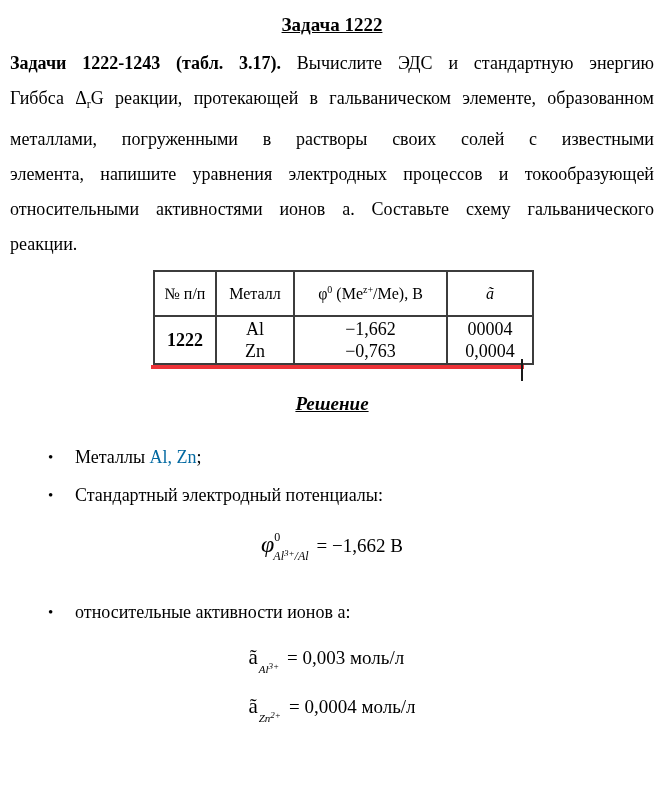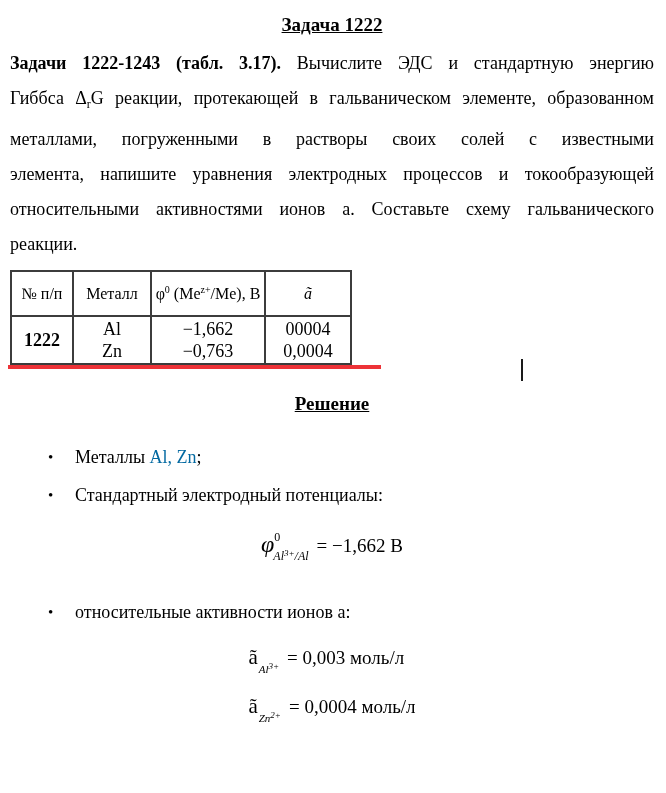--- a/index.html
+++ b/index.html
@@ -8,34 +8,34 @@
   .page { padding:14px 12px 0 10px; width:666px; }
 
   .doc-title { text-align:center; font-size:19px; font-weight:bold; }
   .doc-title span { text-decoration:underline; }
 
   .para { margin-top:10px; font-size:18px; }
   .line { line-height:35px; text-align:justify; text-align-last:justify; }
   .line.last { text-align-last:left; }
   .dsub { font-size:12px; vertical-align:-4px; }
 
-  .tbl-wrap { margin-top:8px; }
+  .tbl-wrap { margin-top:8px; margin-left:143px; }
   table { border-collapse:collapse; table-layout:fixed; }
   th, td { border:2px solid #3c3c3c; text-align:center; vertical-align:middle; padding:0; }
   th { font-weight:normal; font-size:16px; height:45px; }
-  .c1 { width:62px; } .c2 { width:78px; } .c3 { width:114px; } .c4 { width:86px; }
+  .c1 { width:62px; } .c2 { width:78px; } .c3 { width:153px; } .c4 { width:86px; }
   th sup { font-size:10px; }
   td { font-size:18px; height:48px; }
   td .cl { line-height:22px; }
   td.num { font-weight:bold; }
   .red-rule { width:373px; height:4px; background:#ed3237; margin-left:-2px; }
   .cursor { position:absolute; left:521px; top:359px; width:2px; height:22px; background:#1a1a1a; }
 
   .solution-head { text-align:center; font-size:19px; font-weight:bold; margin-top:24px; }
-  .solution-head span { text-decoration:underline; }
+  .solution-head span { text-decoration:underline;font-style:italic; }
 
   .bullet { display:flex; font-size:18px; margin-top:13px; padding-left:38px; line-height:25px; }
   .bullet .dot { width:27px; flex:0 0 27px; font-size:15px; }
   .bullet.first { margin-top:30px; }
   .red { color:#0369a1; }
 
   .eq-block { width:fit-content; margin:12px auto 0 auto; }
   .eq { line-height:35px; font-size:19px; white-space:nowrap; }
   .phi { font-style:italic; font-size:24px; }
   .psup { font-size:12px; vertical-align:11px; }

